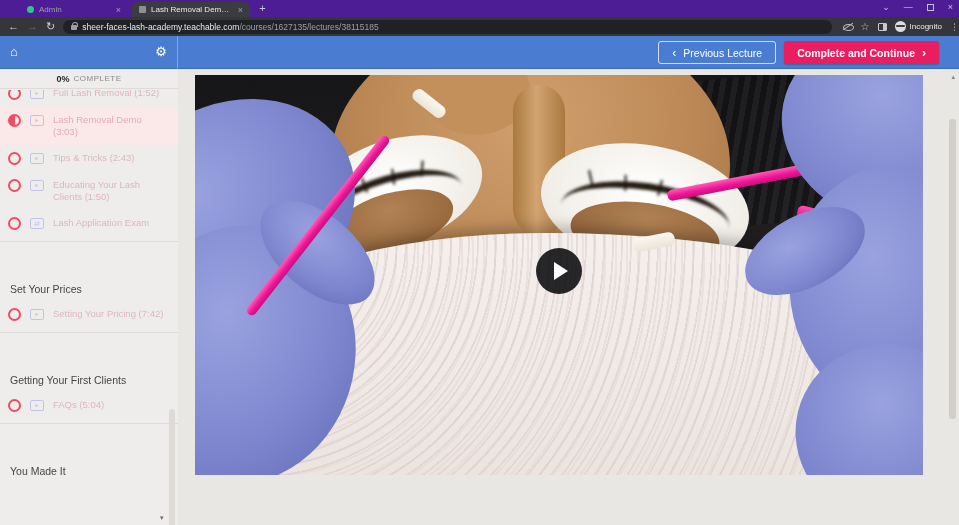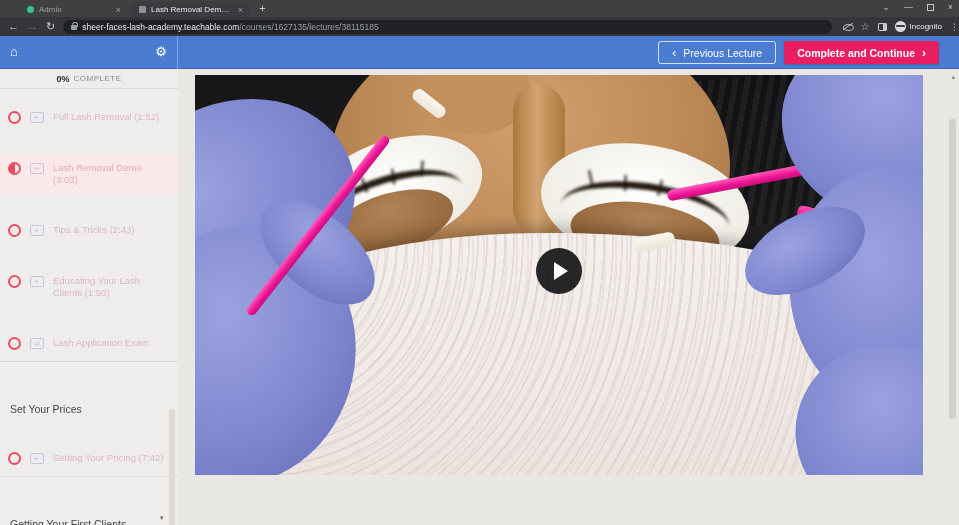--- a/index.html
+++ b/index.html
@@ -1,21 +1,21 @@
 <!DOCTYPE html>
 <html><head>
 <meta charset="utf-8">
 <style>
   * { margin:0; padding:0; box-sizing:border-box; }
   html,body { width:959px; height:525px; overflow:hidden; background:#000;
     font-family:"Liberation Sans", sans-serif; }
   #stage { position:relative; width:959px; height:525px; overflow:hidden; background:#e9e7e4; }
 
   
-  .titlebar { position:absolute; left:0; top:0; width:959px; height:17px; background:#404040; }
+  .titlebar { position:absolute; left:0; top:0; width:959px; height:17px; background:#4c1d95; }
   .tab { position:absolute; top:2px; height:15px; display:flex; align-items:center; gap:5px;
     padding:0 7px; font-size:8px; color:#9aa0a6; border-radius:6px 6px 0 0; cursor:default; }
   .tab.inactive { left:20px; width:108px; }
   .tab.active { left:132px; width:118px; background:#3b3c40; color:#e8eaed; }
   .tab .fav { width:7px; height:7px; border-radius:50%; flex:0 0 auto; }
   .fav.green { background:#31c48d; }
   .fav.gray { background:#8d9096; border-radius:1px; }
   .tab .t-title { white-space:nowrap; overflow:hidden; text-overflow:ellipsis; flex:1; }
   .tab .t-close { font-size:9px; color:#9aa0a6; flex:0 0 auto; }
   .newtab { position:absolute; left:256px; top:2px; width:13px; height:13px; color:#c7cbd0;
@@ -66,21 +66,21 @@
   .btn .chev { font-size:12px; line-height:10px; }
 
   
   .sidebar { position:absolute; left:0; top:69px; width:178px; height:456px; background:#efedeb; }
   .progress { height:20px; border-bottom:1px solid #dddbd8; display:flex; align-items:center;
     justify-content:center; gap:4px; }
   .progress .pct { font-size:9px; font-weight:bold; color:#2b2b2b; }
   .progress .plabel { font-size:8px; color:#8a8a88; letter-spacing:.5px; }
   .lec-scroll { position:absolute; left:0; top:21px; width:178px; height:435px; overflow:hidden; }
   .lec-list { margin-top:-10px; }
-  .lec-item { position:relative; display:flex; align-items:flex-start; padding:7px 14px 7px 8px; gap:9px;margin-top:24px; }
+  .lec-item { position:relative; display:flex; align-items:flex-start; padding:7px 14px 7px 8px; gap:9px; }
   .lec-item.active { background:#fbe9ea; }
   .st-circle { flex:0 0 auto; width:13px; height:13px; border:2px solid #ef4c63; border-radius:50%;
     margin-top:0px; background:#efedeb; }
   .lec-item.active .st-circle { background:linear-gradient(90deg, #ef4c63 50%, #fbe9ea 50%); }
   .lec-ic { flex:0 0 auto; width:14px; height:11px; border:1px solid #9aa2de; border-radius:2px;
     margin-top:1px; color:#9aa2de; font-size:6px; line-height:9px; text-align:center; opacity:.55; }
   .lec-ic.sliders, .lec-ic.doc { font-size:7px; }
   .lec-label { font-size:9.5px; line-height:12px; color:#c98a9b; opacity:.55; }
   .lec-item.active .lec-label { color:#d98fa0; opacity:.7; }
   .sec-divider { height:1px; background:#dcdad7; margin:4px 0; }

